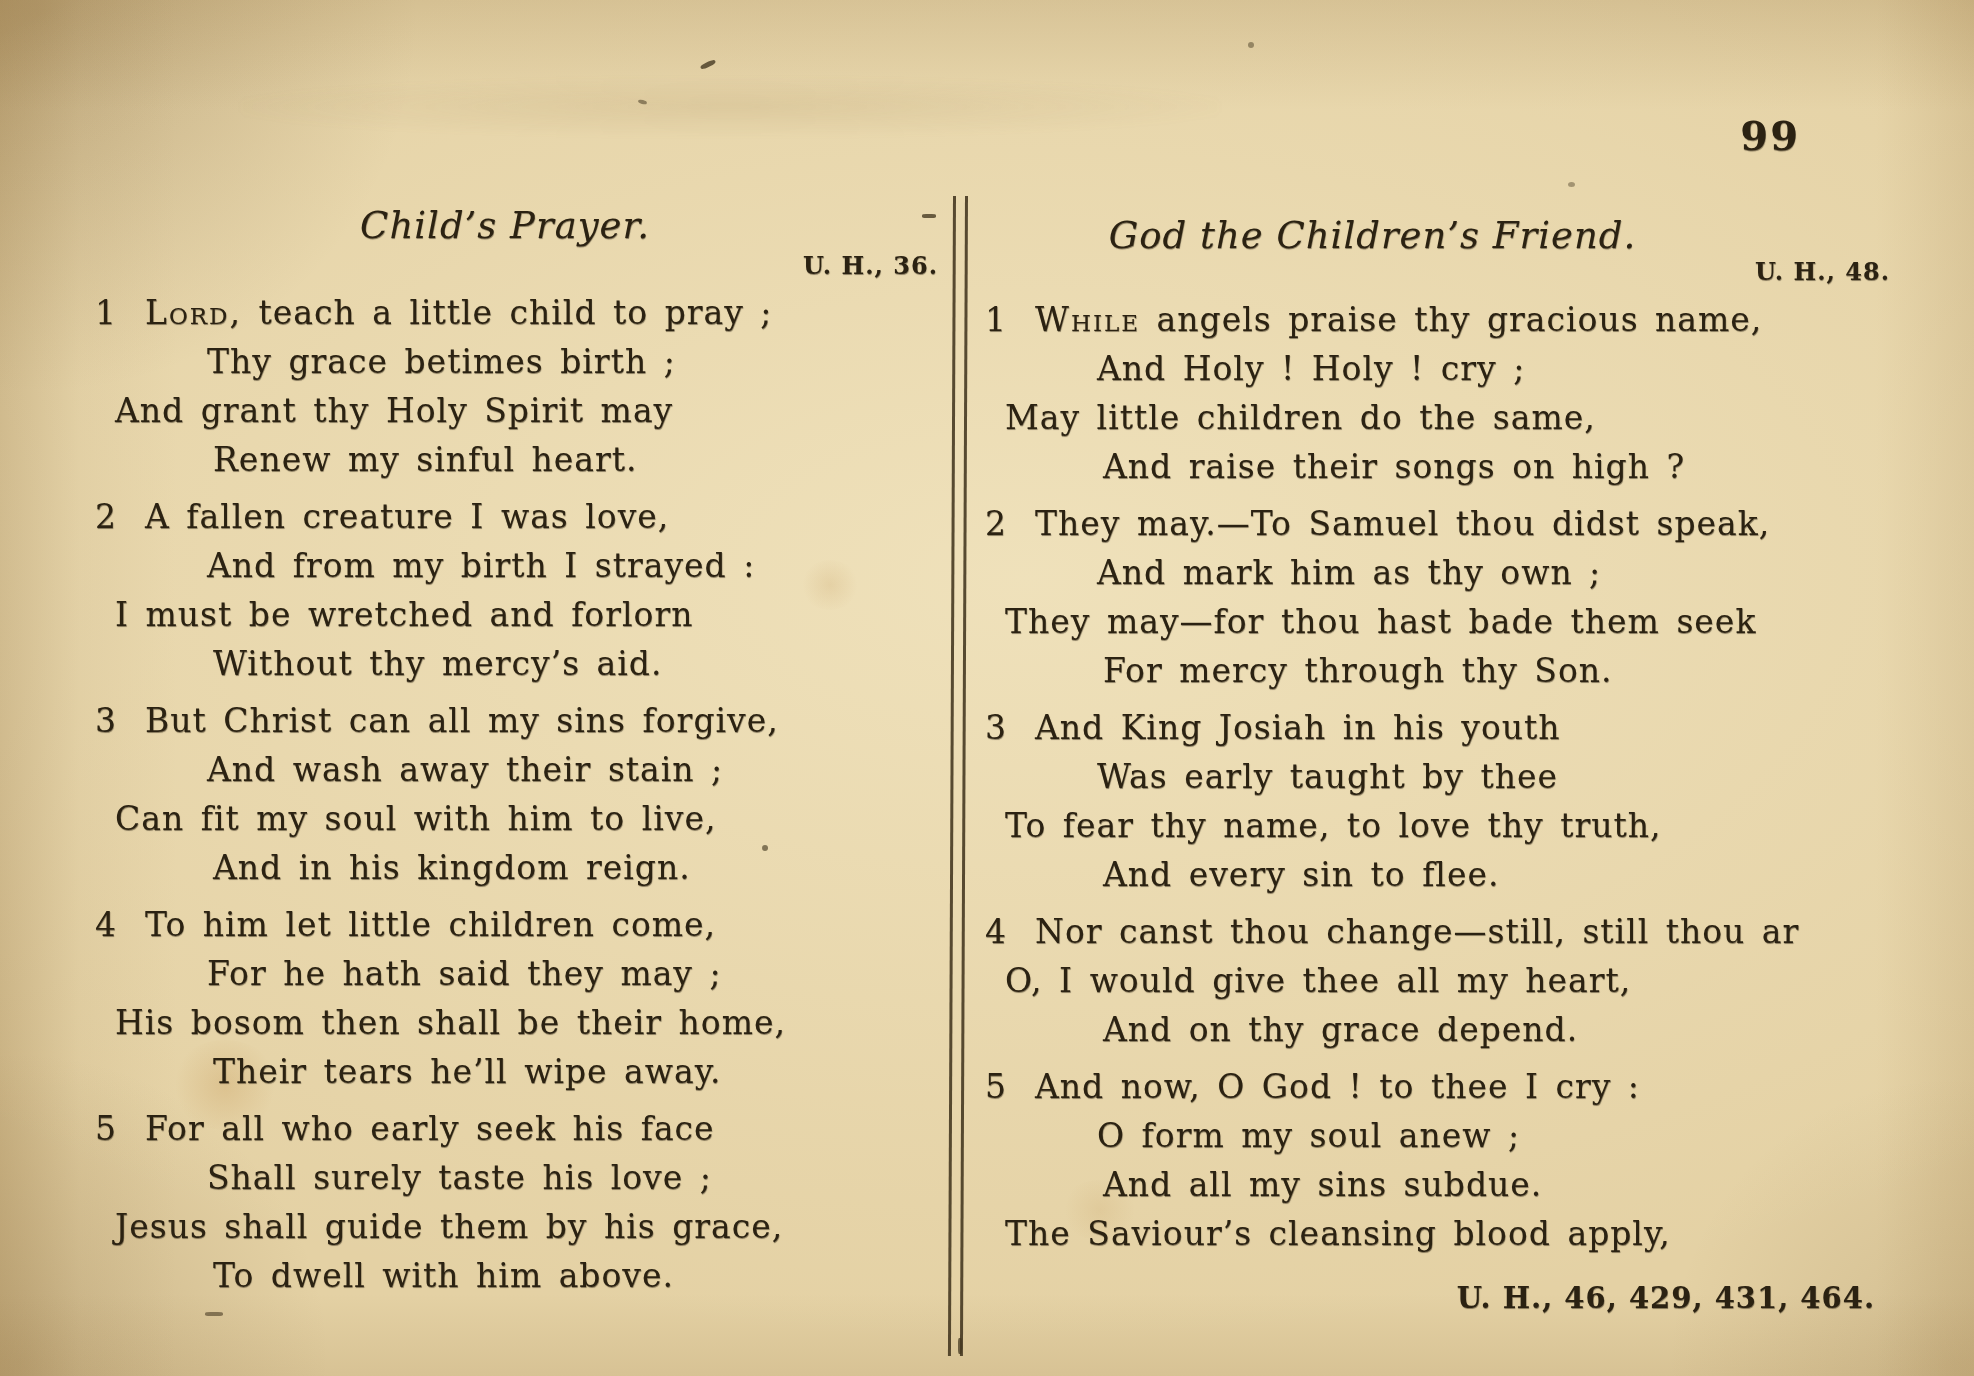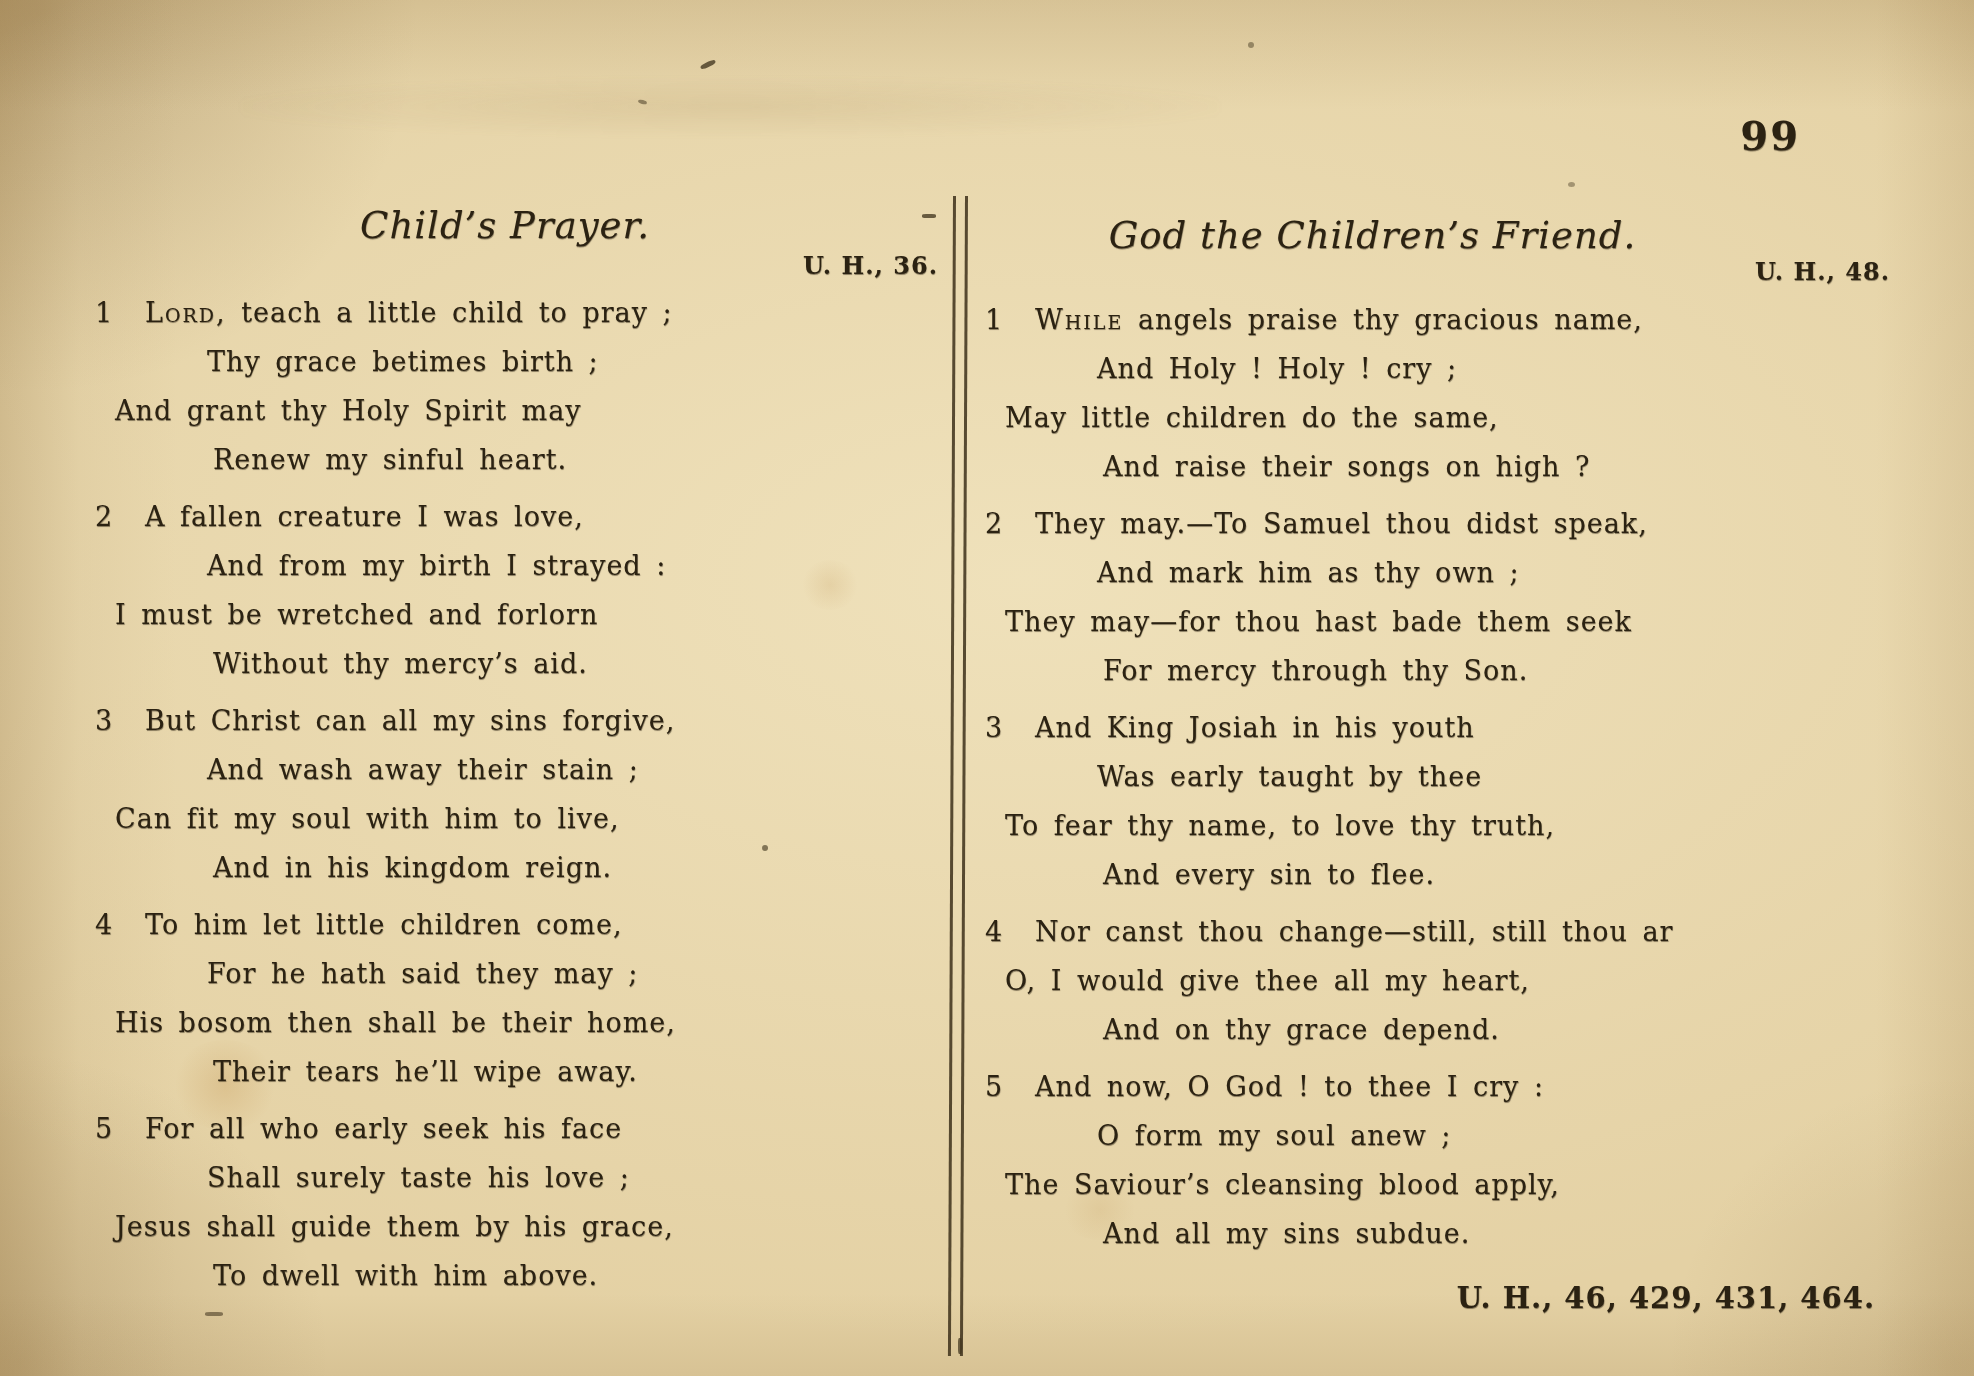--- a/index.html
+++ b/index.html
@@ -29,21 +29,21 @@
   .title-left  { left:95px;  top:204px; width:820px; }
   .title-right { left:985px; top:214px; width:775px; }
   .hymn-ref { position:absolute; font-size:24px; font-weight:bold; text-align:right; letter-spacing:1px; }
   .ref-left  { left:95px;  top:251px; width:843px; }
   .ref-right { left:985px; top:257px; width:905px; }
   .hymn-col { position:absolute; }
   .col-left  { left:95px;  top:288px; width:865px; }
   .col-right { left:985px; top:295px; width:950px; }
   .verse { margin-bottom:8px; }
   .line {
-    font-size:27px; line-height:49px;
+    font-size:33px; line-height:49px;
     letter-spacing:1px; word-spacing:5px; white-space:nowrap;
   }
   .l2 { padding-left:112px; }
   .l3 { padding-left:20px; }
   .l4 { padding-left:118px; }
   .vnum { display:inline-block; width:50px; }
   .lead { font-variant:small-caps; letter-spacing:2px; }
   .divider {
     position:absolute; left:953px; top:196px; height:1160px; width:9px;
     border-left:3px solid #43361f; border-right:3px solid #43361f;
@@ -161,21 +161,21 @@
 
     <div class="verse">
       <div class="line l1"><span class="vnum">4</span><span class="lead"></span><span>Nor canst thou change—still, still thou ar</span></div>
       <div class="line l3">O, I would give thee all my heart,</div>
       <div class="line l4">And on thy grace depend.</div>
     </div>
 
     <div class="verse">
       <div class="line l1"><span class="vnum">5</span><span class="lead"></span><span>And now, O God ! to thee I cry :</span></div>
       <div class="line l2">O form my soul anew ;</div>
+      <div class="line l4">And all my sins subdue.</div>
       <div class="line l3">The Saviour’s cleansing blood apply,</div>
-      <div class="line l4">And all my sins subdue.</div>
     </div>
 
   </div>
 
   <div class="footer-ref">U. H., 46, 429, 431, 464.</div>
 
 </div>
 
 </body></html>

